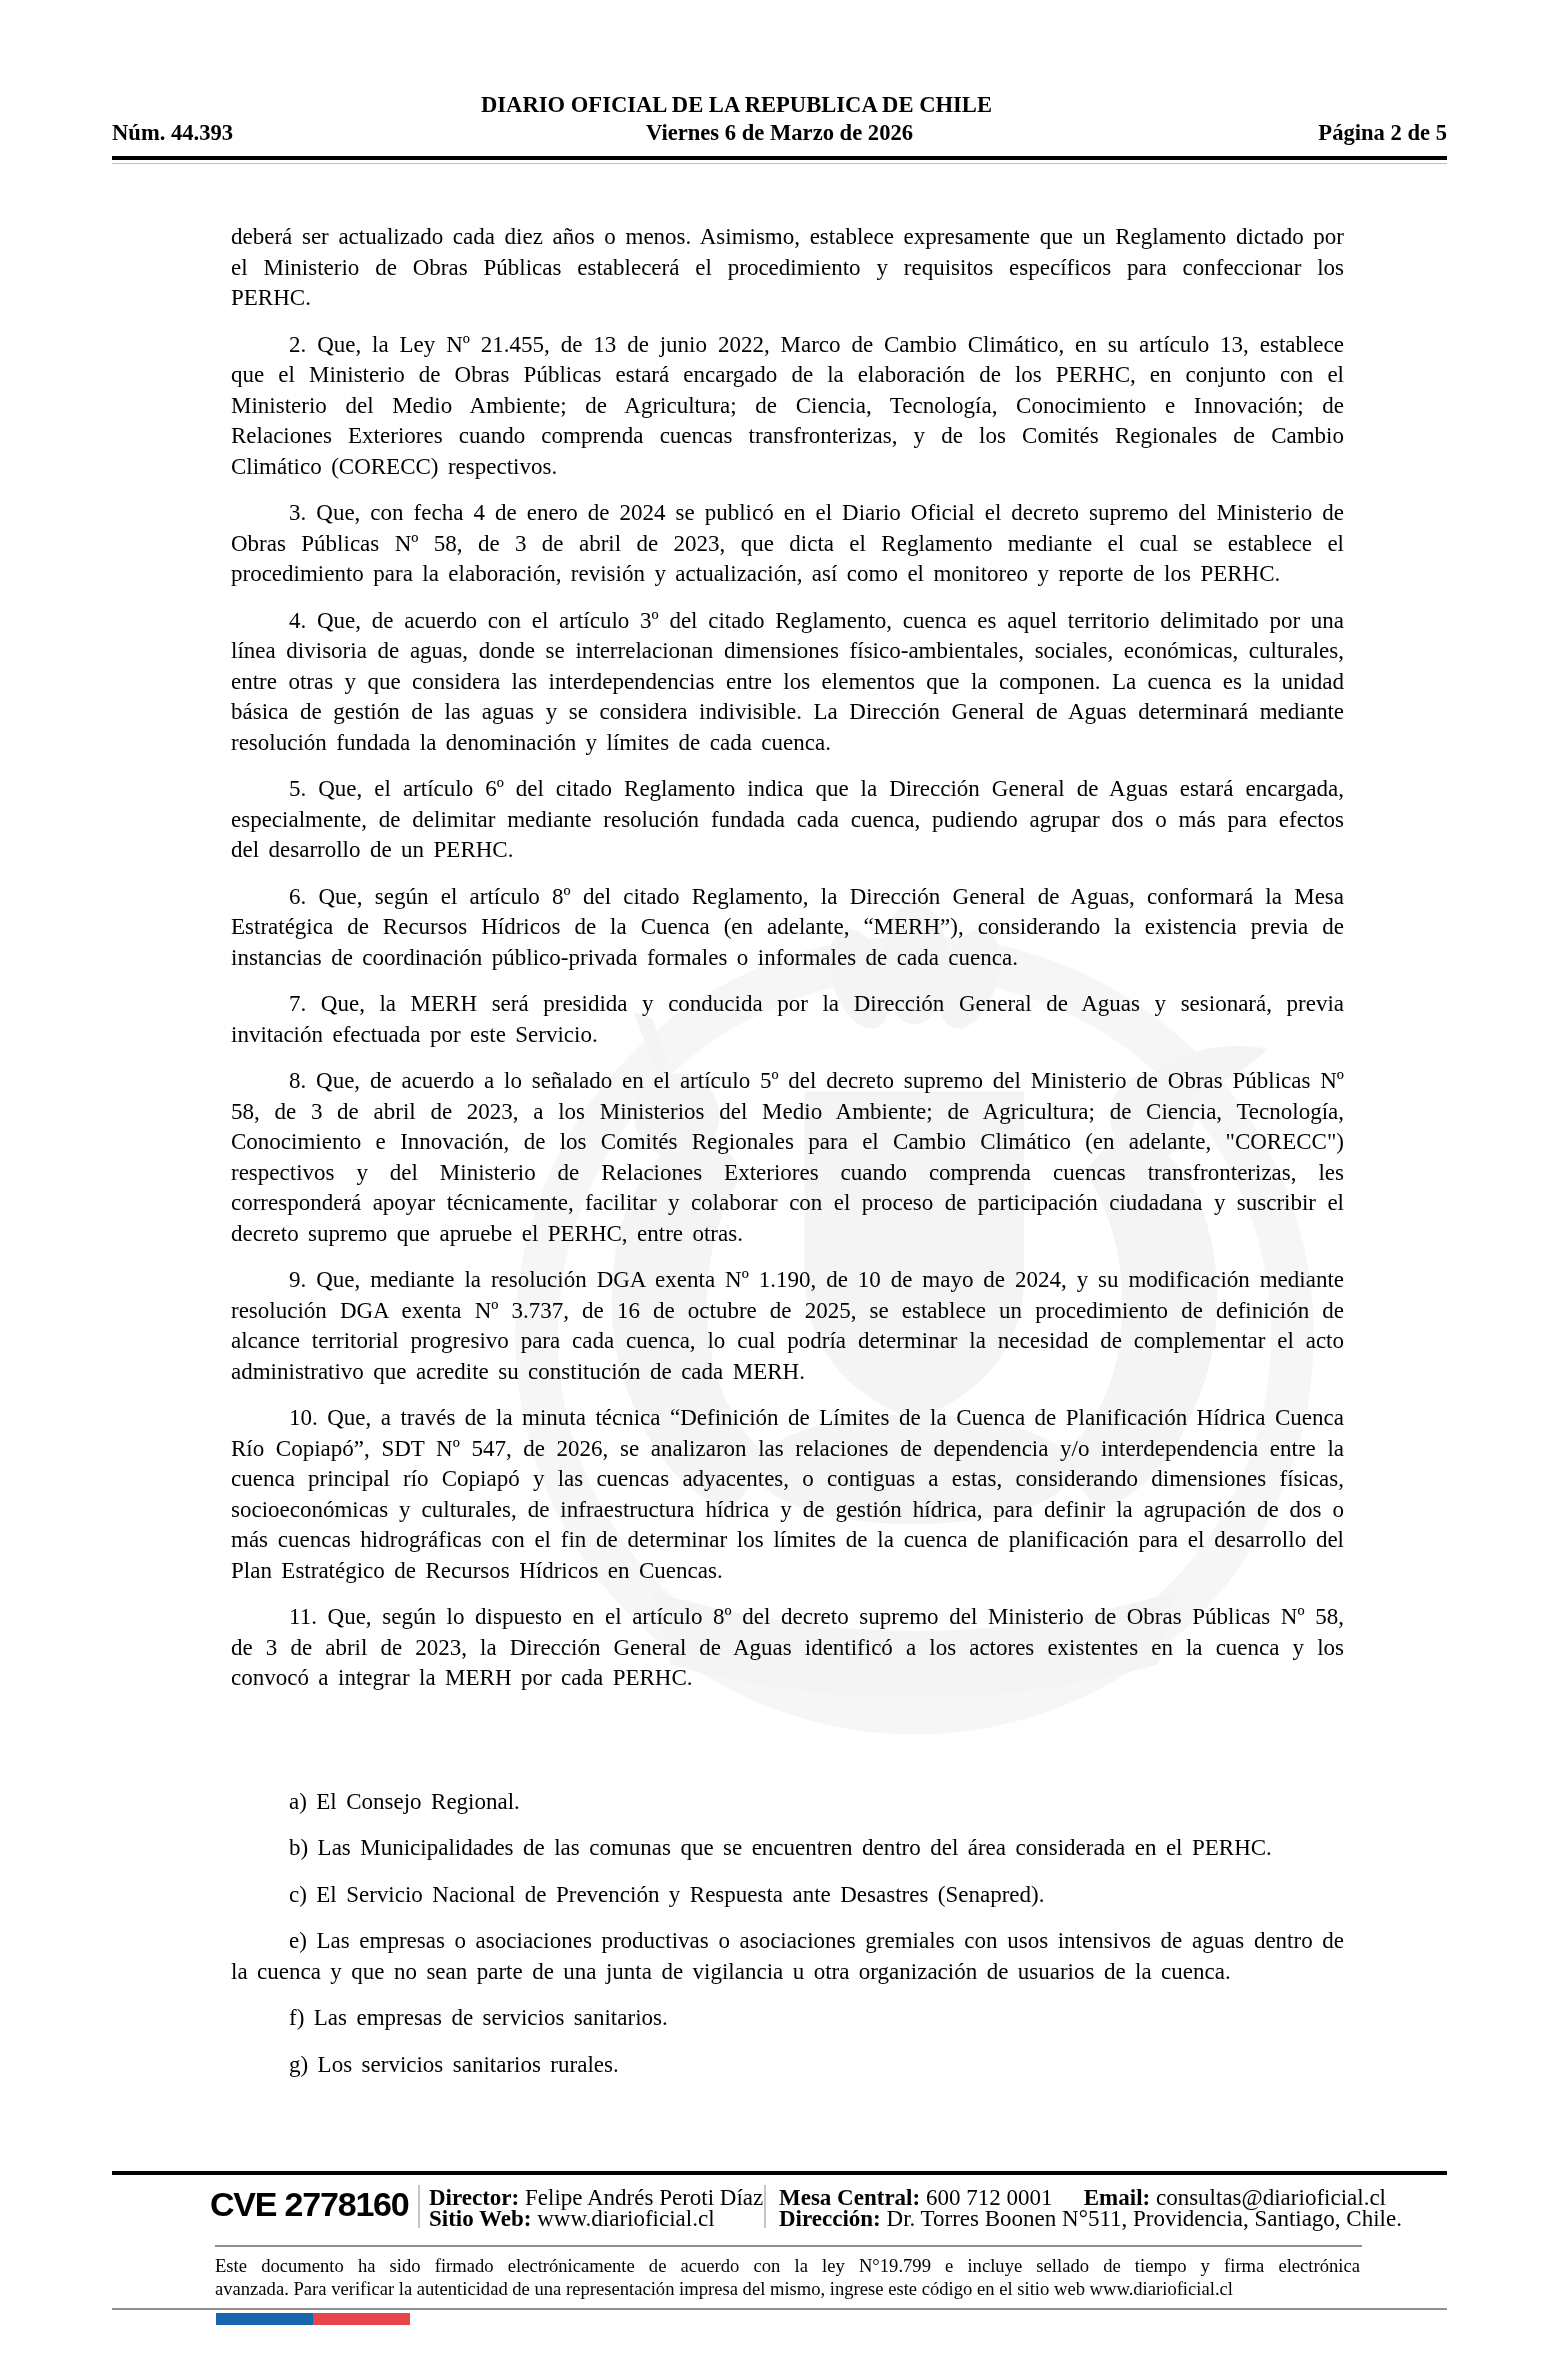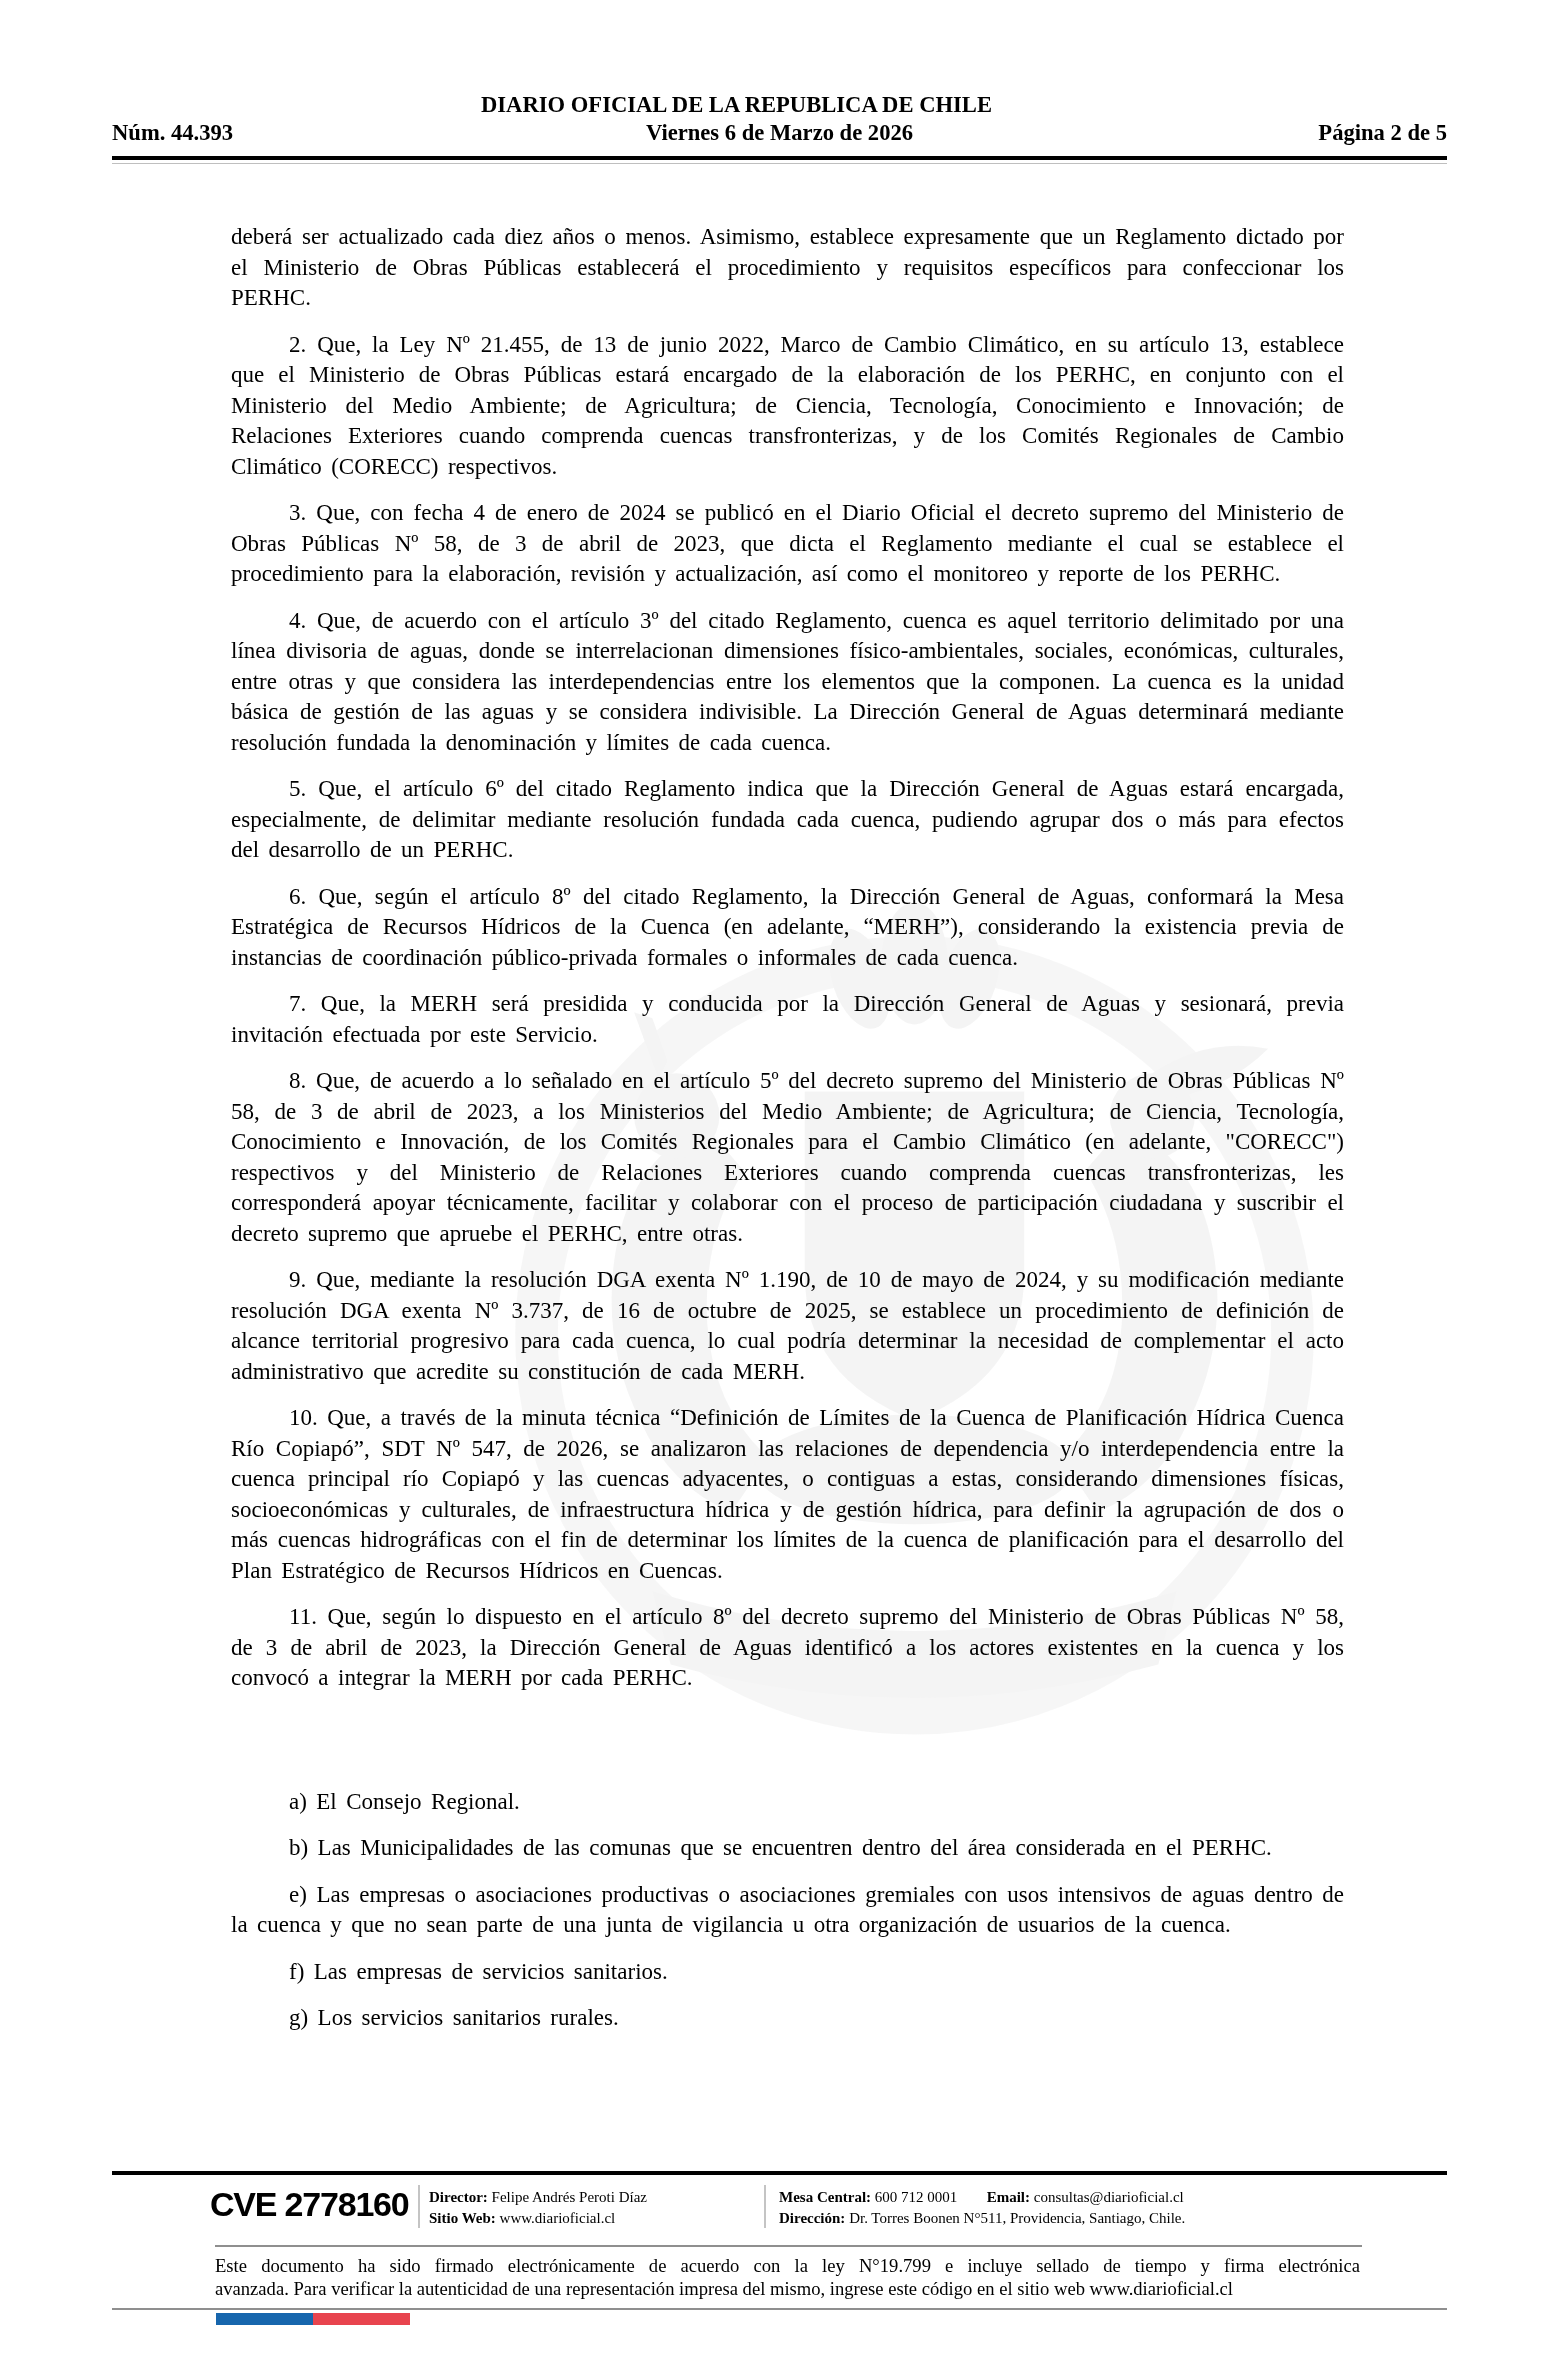--- a/index.html
+++ b/index.html
@@ -38,21 +38,21 @@
   
   .footer-rule-top { position:absolute; top:2171px; left:112px; width:1335px; height:3.7px; background:#000; }
   .cve {
     position:absolute; top:2186px; left:210px;
     font-family:"Liberation Sans", sans-serif; font-weight:700;
     font-size:34px; line-height:37px; letter-spacing:-1.2px;
   }
   .vdiv  { position:absolute; top:2185px; height:43px; width:1.8px; background:#c4c4c4; }
   .vdiv1 { left:418px; }
   .vdiv2 { left:764px; }
-  .fcol  { position:absolute; top:2187px; font-size:15px; line-height:21px; white-space:nowrap; }
+  .fcol  { position:absolute; top:2187px; font-size:23px; line-height:21px; white-space:nowrap; }
   .director-col { left:429px; }
   .contact-col  { left:779px; }
   .lbl { font-weight:700; }
   .email-lbl { margin-left:25.6px;margin-top:7px; }
 
   .rule-mid    { position:absolute; top:2245px; left:215px; width:1147px; height:2.4px; background:#8f8f8f; }
   .legal  { position:absolute; left:215px; width:1145px; font-size:18.6px; line-height:24px; }
   .legal1 { top:2254px; text-align:justify; text-align-last:justify; }
   .legal2 { top:2277px; }
   .rule-bottom { position:absolute; top:2308px; left:112px; width:1335px; height:2.4px; background:#8f8f8f; }
@@ -100,20 +100,21 @@
     <p>5. Que, el artículo 6º del citado Reglamento indica que la Dirección General de Aguas estará encargada, especialmente, de delimitar mediante resolución fundada cada cuenca, pudiendo agrupar dos o más para efectos del desarrollo de un PERHC.</p>
     <p>6. Que, según el artículo 8º del citado Reglamento, la Dirección General de Aguas, conformará la Mesa Estratégica de Recursos Hídricos de la Cuenca (en adelante, “MERH”), considerando la existencia previa de instancias de coordinación público-privada formales o informales de cada cuenca.</p>
     <p>7. Que, la MERH será presidida y conducida por la Dirección General de Aguas y sesionará, previa invitación efectuada por este Servicio.</p>
     <p>8. Que, de acuerdo a lo señalado en el artículo 5º del decreto supremo del Ministerio de Obras Públicas Nº 58, de 3 de abril de 2023, a los Ministerios del Medio Ambiente; de Agricultura; de Ciencia, Tecnología, Conocimiento e Innovación, de los Comités Regionales para el Cambio Climático (en adelante, "CORECC") respectivos y del Ministerio de Relaciones Exteriores cuando comprenda cuencas transfronterizas, les corresponderá apoyar técnicamente, facilitar y colaborar con el proceso de participación ciudadana y suscribir el decreto supremo que apruebe el PERHC, entre otras.</p>
     <p>9. Que, mediante la resolución DGA exenta Nº 1.190, de 10 de mayo de 2024, y su modificación mediante resolución DGA exenta Nº 3.737, de 16 de octubre de 2025, se establece un procedimiento de definición de alcance territorial progresivo para cada cuenca, lo cual podría determinar la necesidad de complementar el acto administrativo que acredite su constitución de cada MERH.</p>
     <p>10. Que, a través de la minuta técnica “Definición de Límites de la Cuenca de Planificación Hídrica Cuenca Río Copiapó”, SDT Nº 547, de 2026, se analizaron las relaciones de dependencia y/o interdependencia entre la cuenca principal río Copiapó y las cuencas adyacentes, o contiguas a estas, considerando dimensiones físicas, socioeconómicas y culturales, de infraestructura hídrica y de gestión hídrica, para definir la agrupación de dos o más cuencas hidrográficas con el fin de determinar los límites de la cuenca de planificación para el desarrollo del Plan Estratégico de Recursos Hídricos en Cuencas.</p>
     <p>11. Que, según lo dispuesto en el artículo 8º del decreto supremo del Ministerio de Obras Públicas Nº 58, de 3 de abril de 2023, la Dirección General de Aguas identificó a los actores existentes en la cuenca y los convocó a integrar la MERH por cada PERHC.</p>
     <div class="para-gap"></div>
     <p>a) El Consejo Regional.</p>
     <p>b) Las Municipalidades de las comunas que se encuentren dentro del área considerada en el PERHC.</p>
+    <p>c) El Servicio Nacional de Prevención y Respuesta ante Desastres (Senapred).</p>
     <p>e) Las empresas o asociaciones productivas o asociaciones gremiales con usos intensivos de aguas dentro de la cuenca y que no sean parte de una junta de vigilancia u otra organización de usuarios de la cuenca.</p>
     <p>f) Las empresas de servicios sanitarios.</p>
     <p>g) Los servicios sanitarios rurales.</p>
   </main>
 
   <div class="footer-rule-top"></div>
 
   <div class="cve">CVE 2778160</div>
 
   <div class="vdiv vdiv1"></div>

